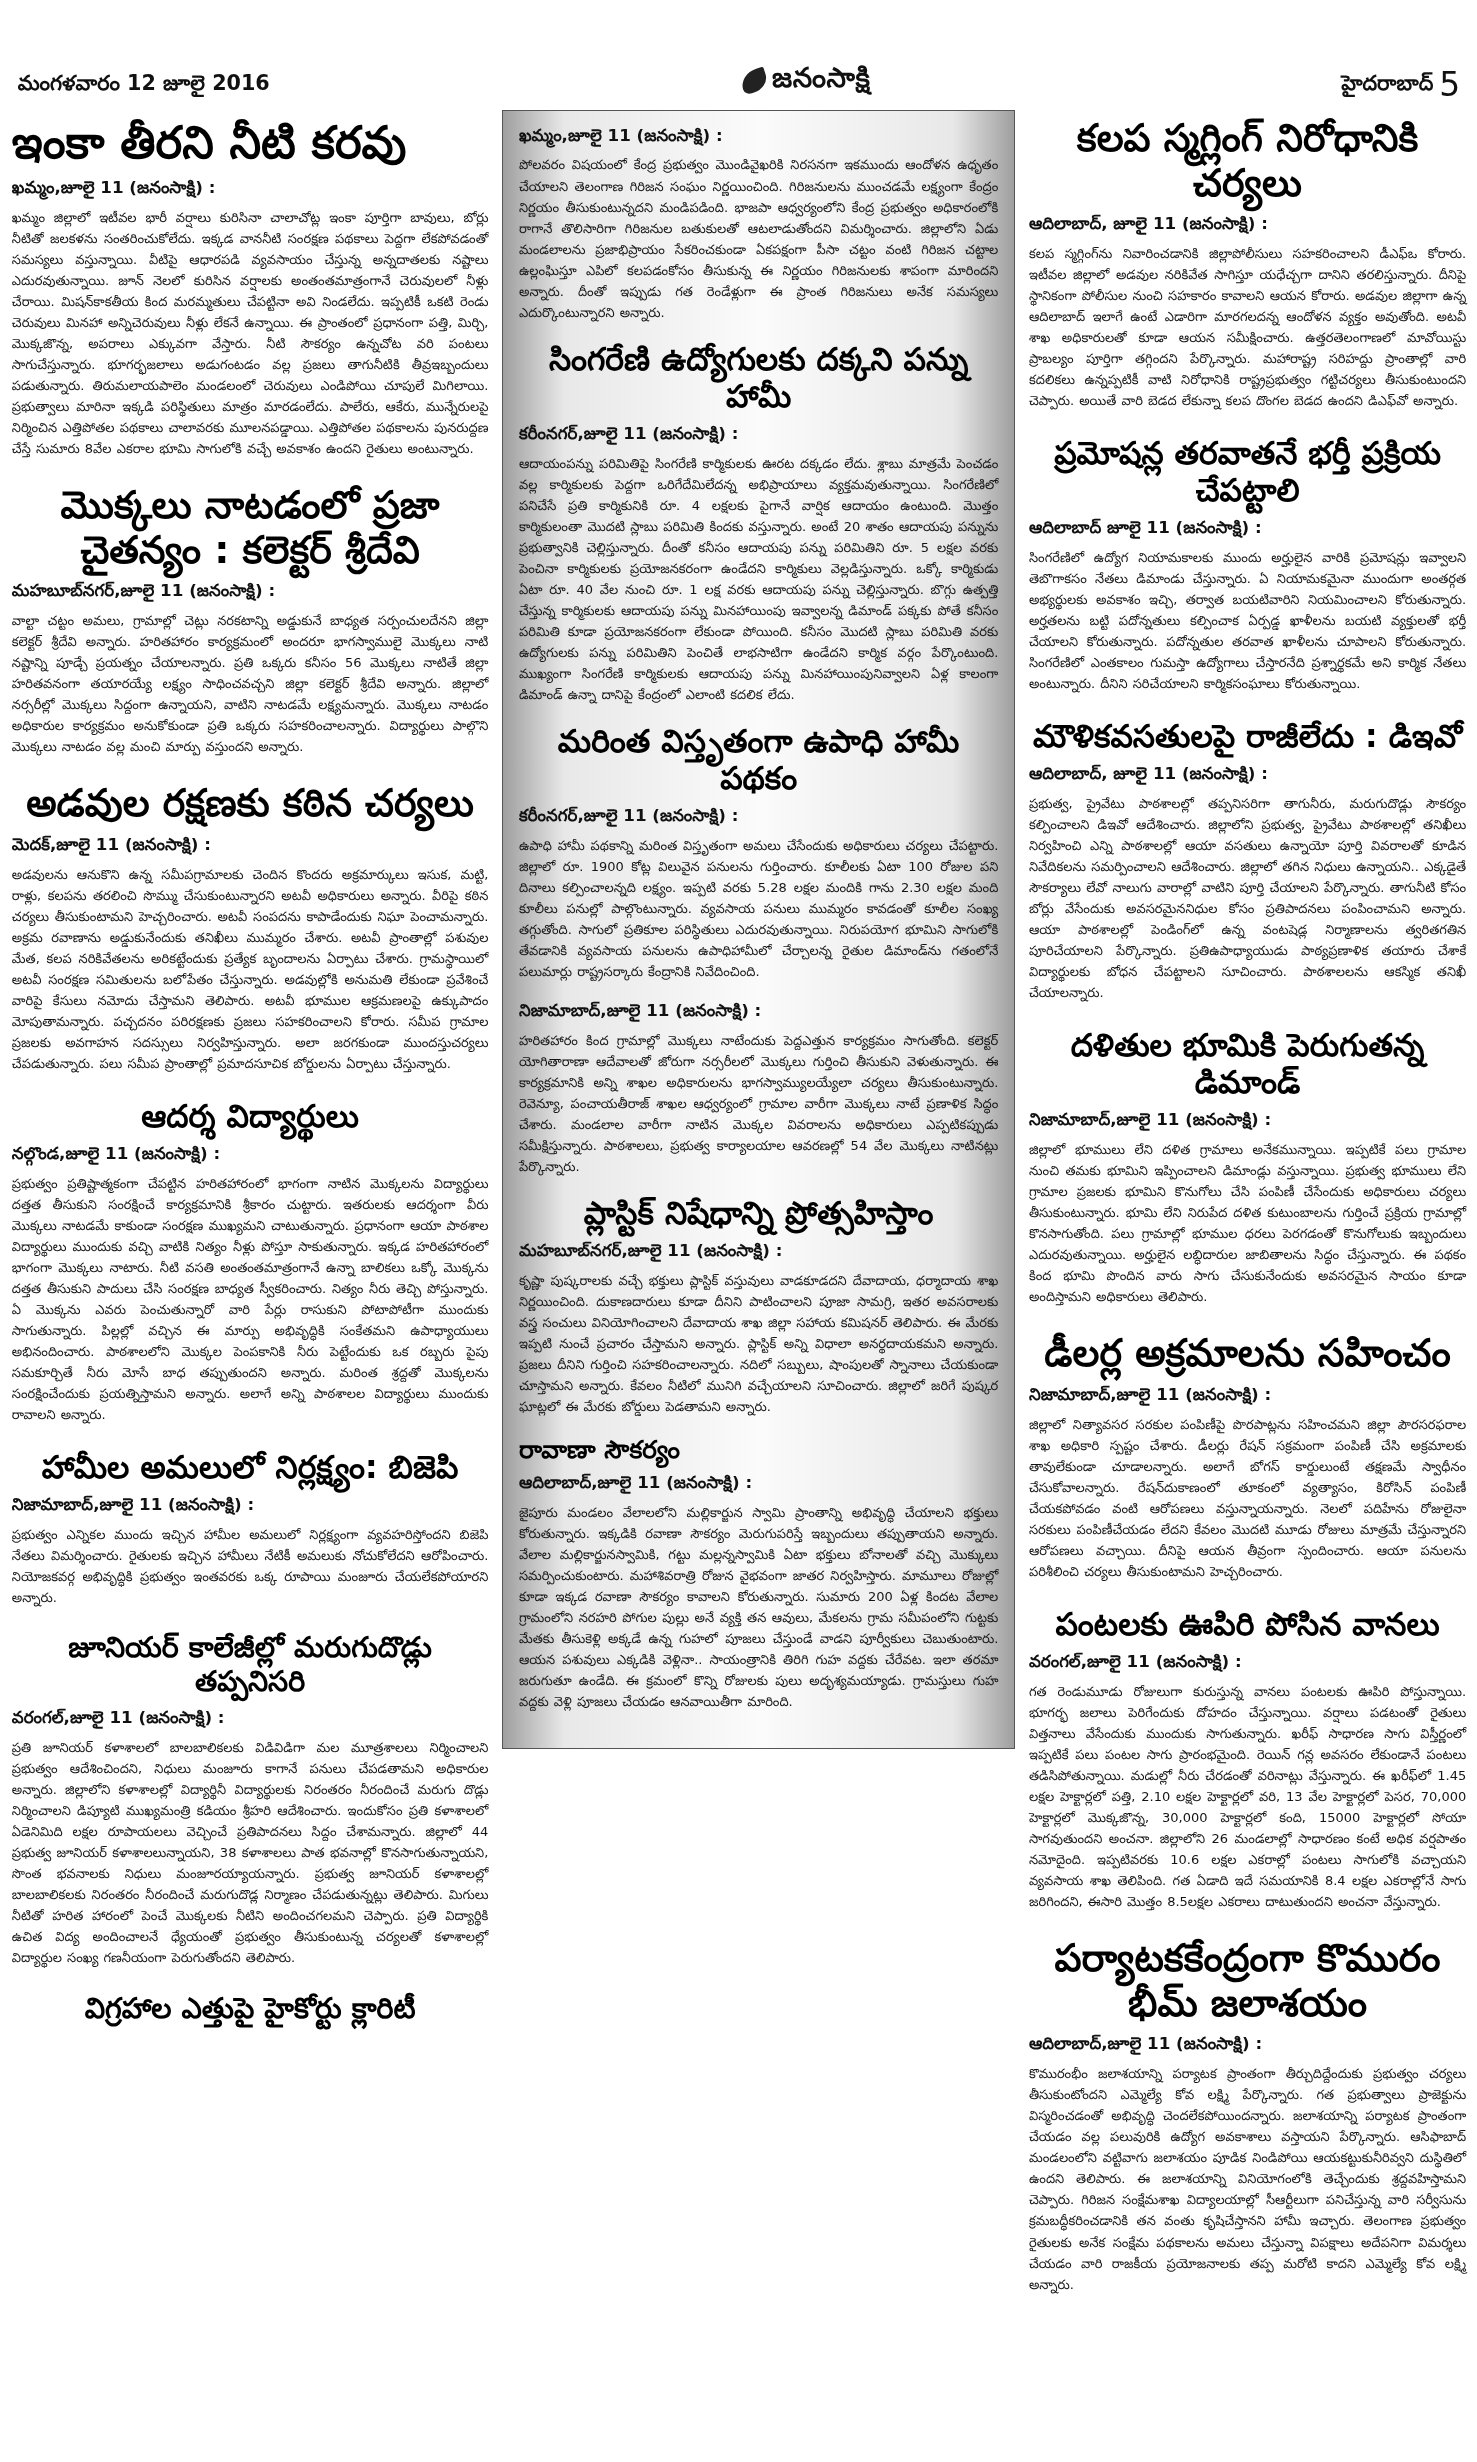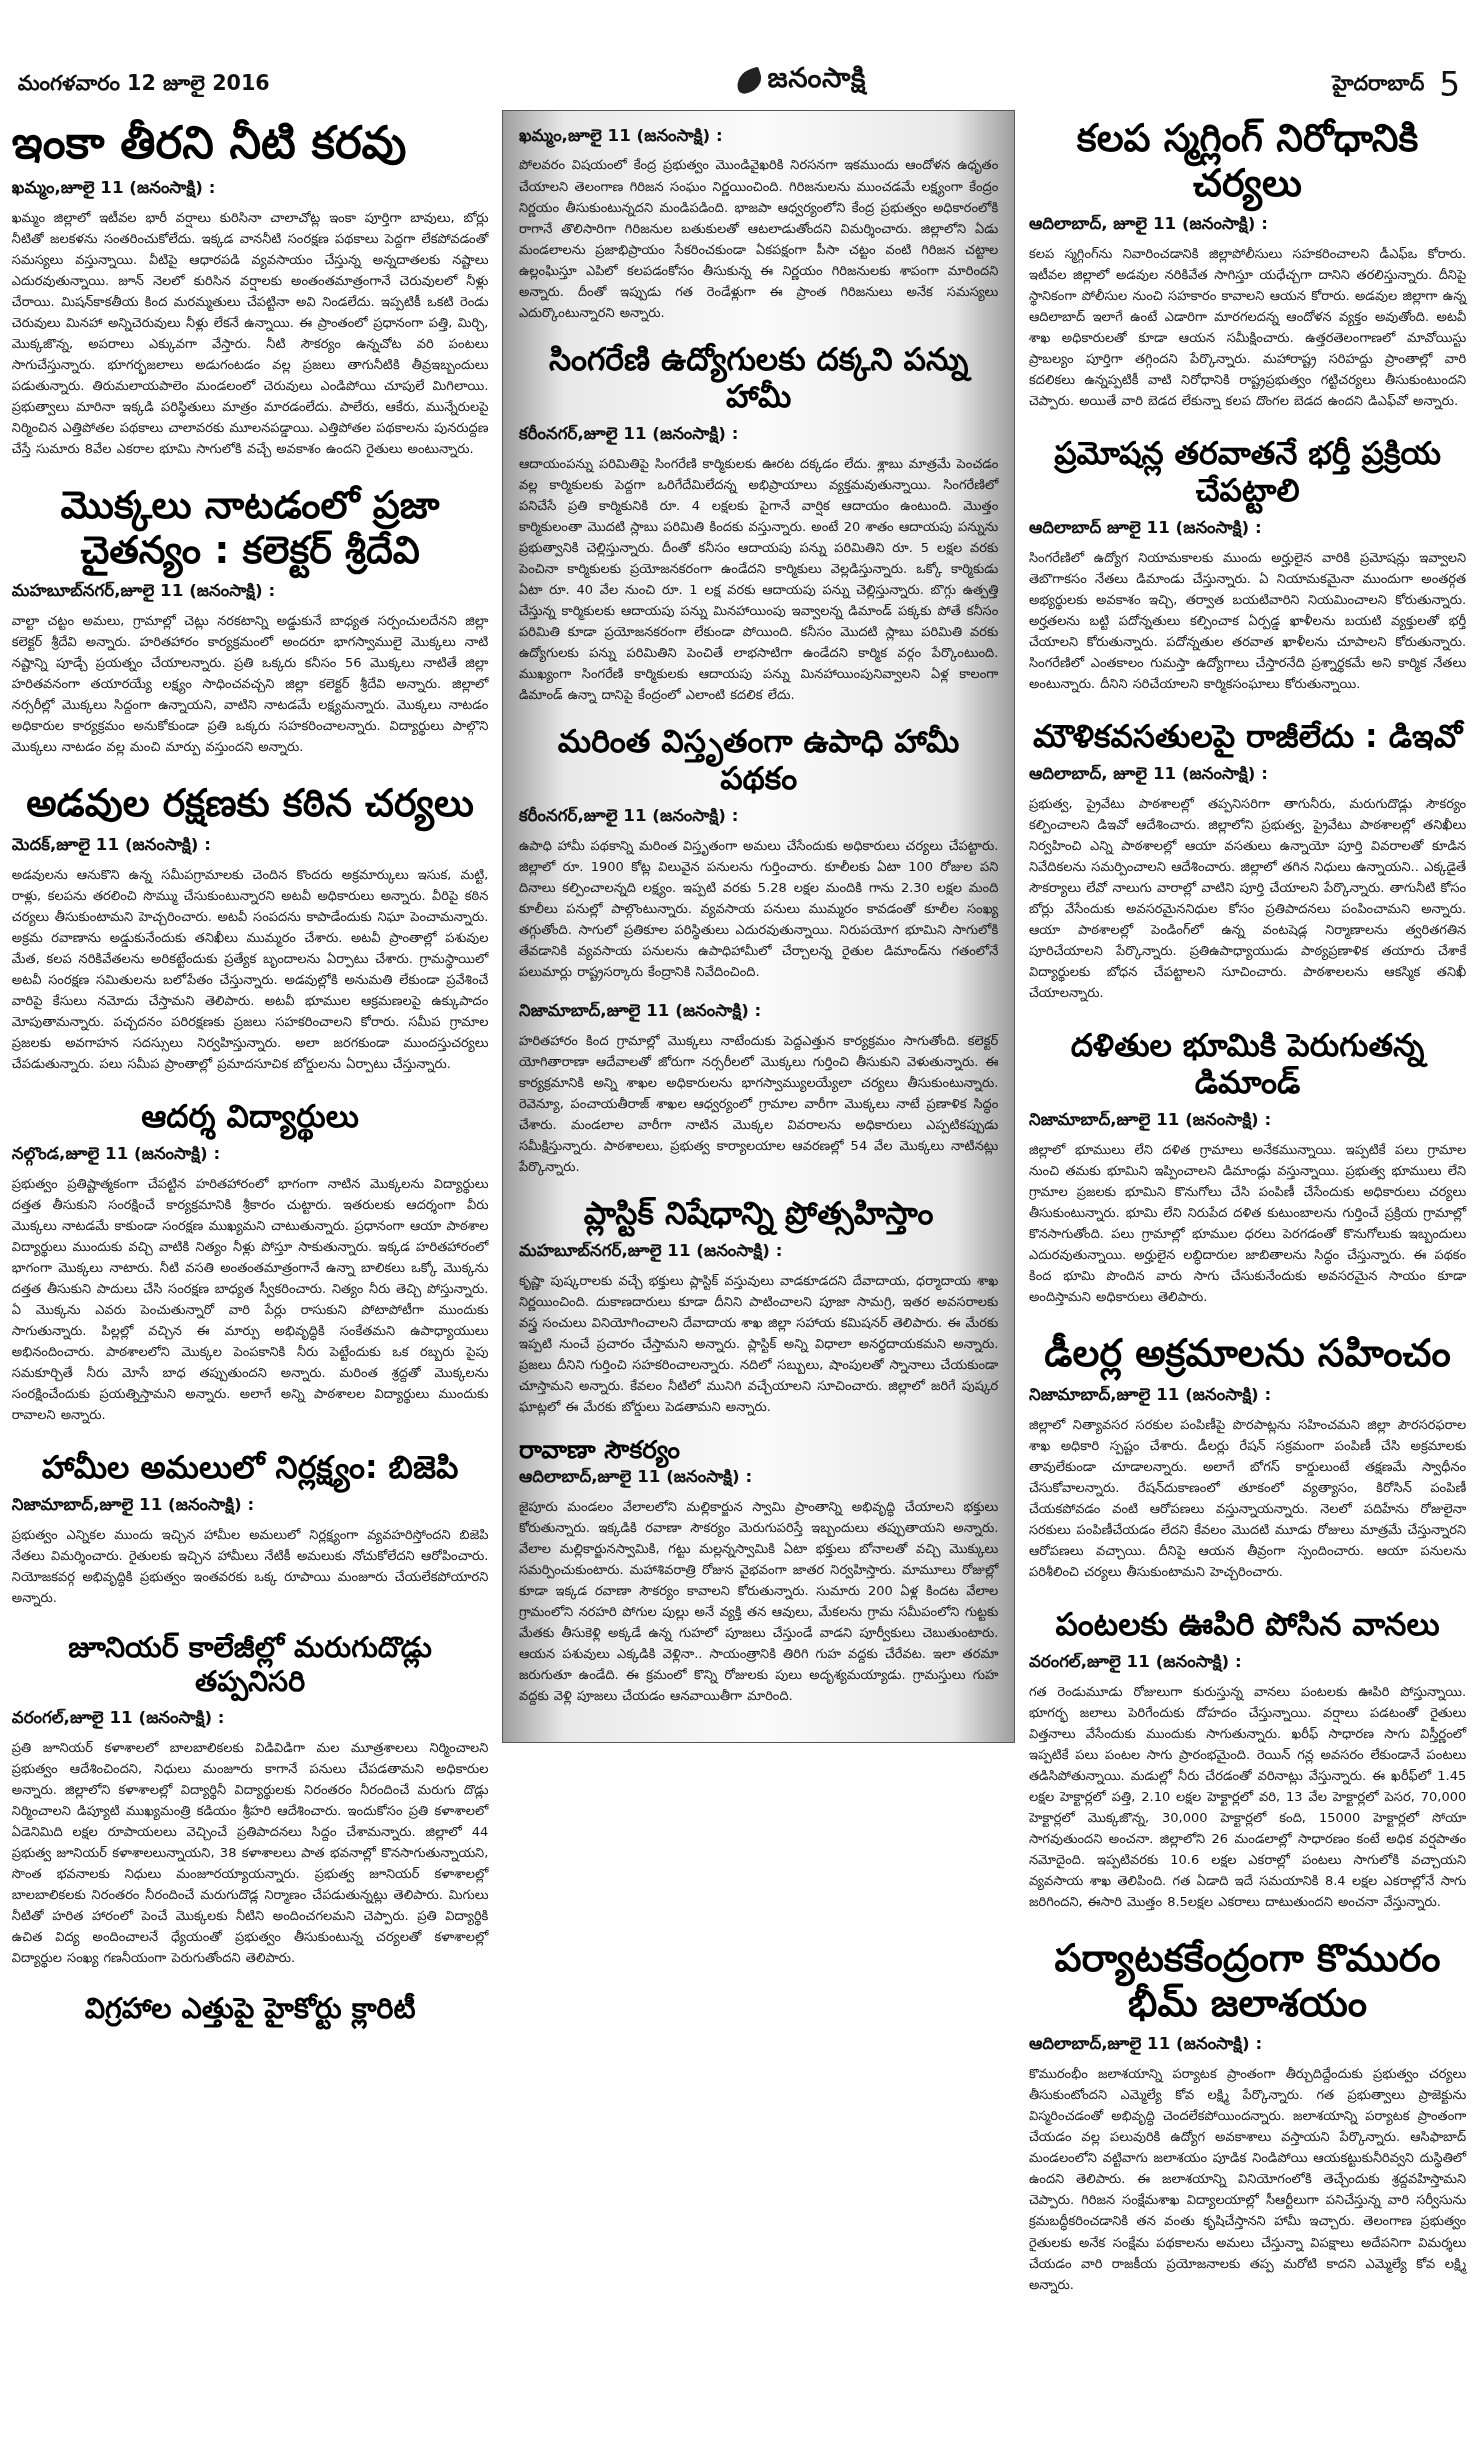--- a/index.html
+++ b/index.html
@@ -17,21 +17,21 @@
     padding: 3.9px 5.9px 9.9px 5.9px;
   }
   .header .date { font-size: 20.7px; font-weight: bold; }
   .masthead { display: flex; align-items: center; gap: 5.9px; }
   .leaf {
     width: 25.6px; height: 21.7px; background: #222;
     border-radius: 80% 10% 70% 30%; transform: rotate(-18deg);
     display: inline-block;
   }
   .masthead .title { font-size: 27.6px; font-weight: bold; letter-spacing: 0.5px; }
-  .edition { font-size: 20.7px; font-weight: bold; display: flex; align-items: flex-end; gap: 15px; }
+  .edition { font-size: 20.7px; font-weight: bold; display: flex; align-items: flex-end; gap: 6px; }
   .edition .pageno { font-size: 33px; font-weight: normal; line-height: 0.9; }
 
   
   .cols { display: flex; gap: 13.8px; align-items: flex-start; }
   .col { display: flex; flex-direction: column; }
   .col-left  { width: 485px; }
   .col-mid   { width: 522px; }
   .col-right { width: 445px; }
 
   .mid-panel {
@@ -40,21 +40,21 @@
     padding: 13.8px 15.8px 17.7px 15.8px;
   }
 
   
   article { margin-bottom: 17.7px; }
   .hl { font-weight: bold; color: #000; line-height: 1.18; margin: 5.9px 0 7.9px 0; text-align: center; }
   .hl-xxl { font-size: 45px; }
   .hl-xl  { font-size: 38px; }
   .hl-lg  { font-size: 31.5px; }
   .hl-md  { font-size: 28.6px; }
-  .hl-sm  { font-size: 24.6px; text-align: left; margin-bottom: 2px; }
+  .hl-sm  { font-size: 24.6px; text-align: left; margin-bottom: 8px; }
   .al { text-align: left; }
   .dateline { font-weight: bold; font-size: 16.7px; margin-bottom: 5.9px; }
   .body {
     font-size: 13px; line-height: 1.62; text-align: justify;
     word-spacing: 1px; color: #141414;
   }
 </style>
 </head>
 <body>
 

